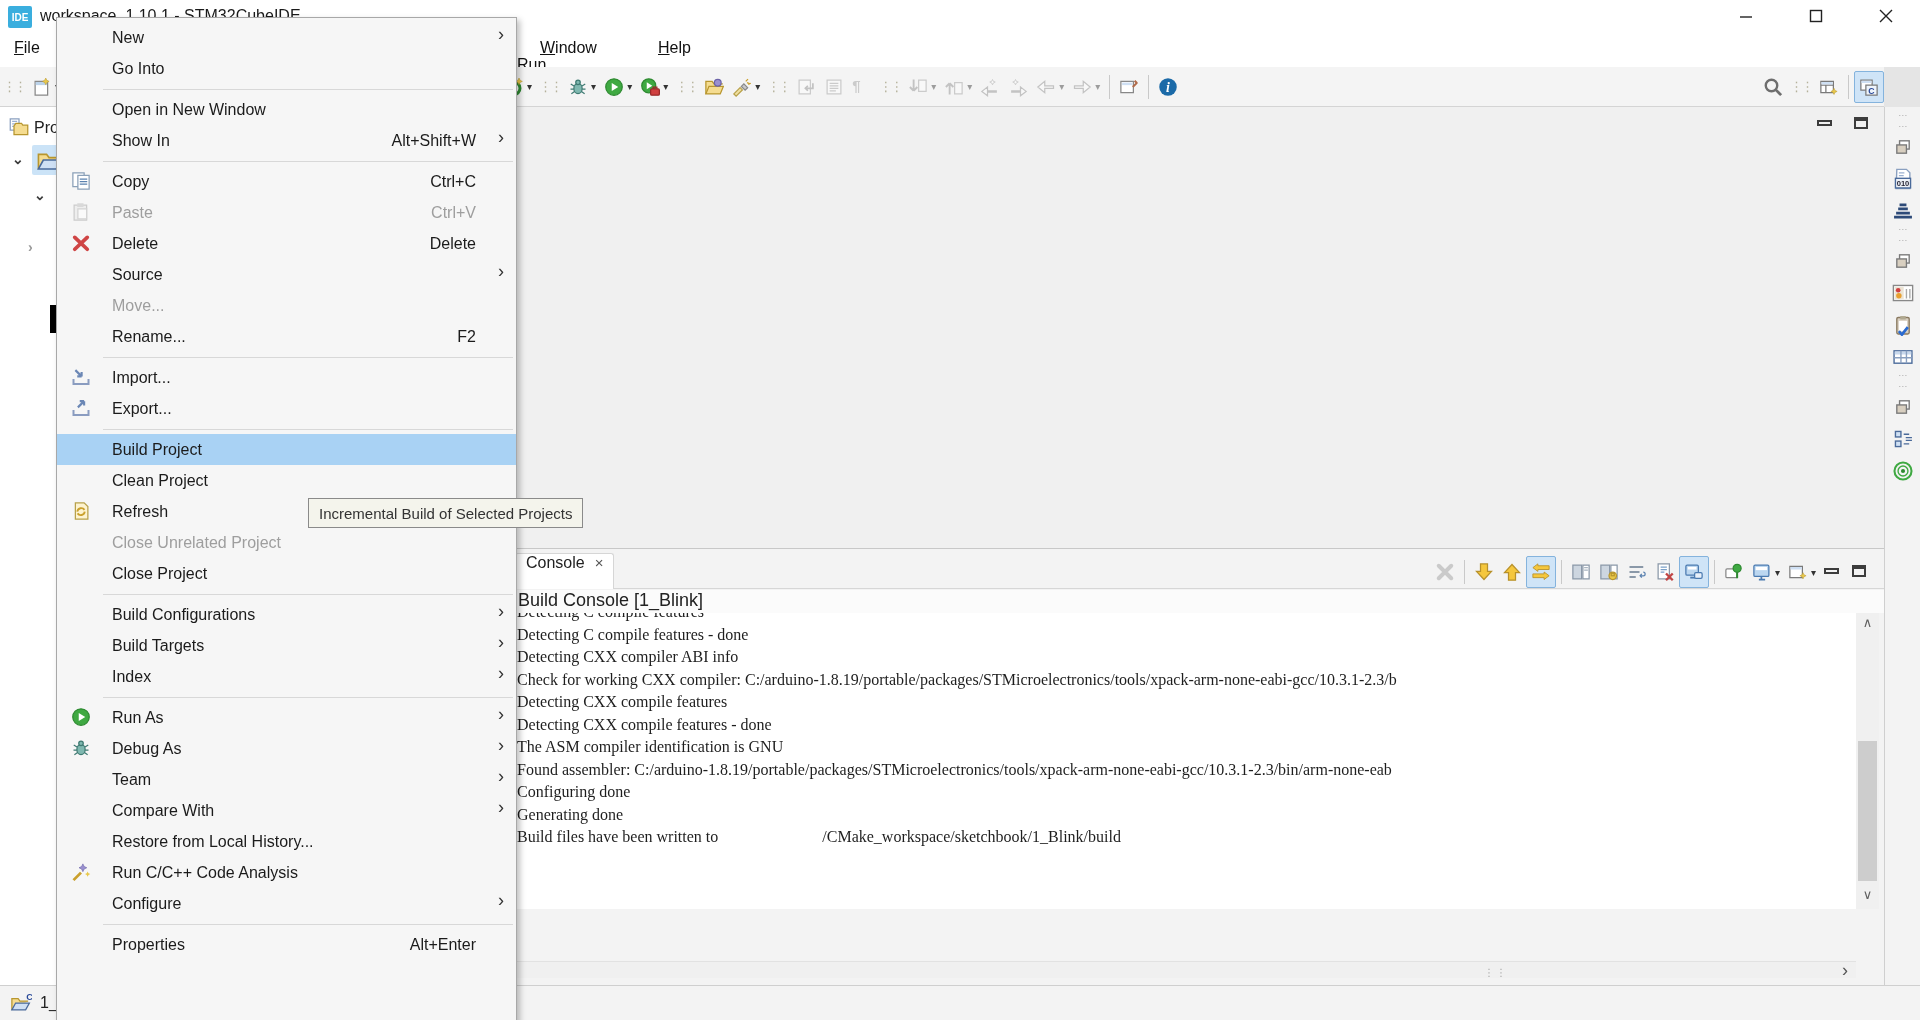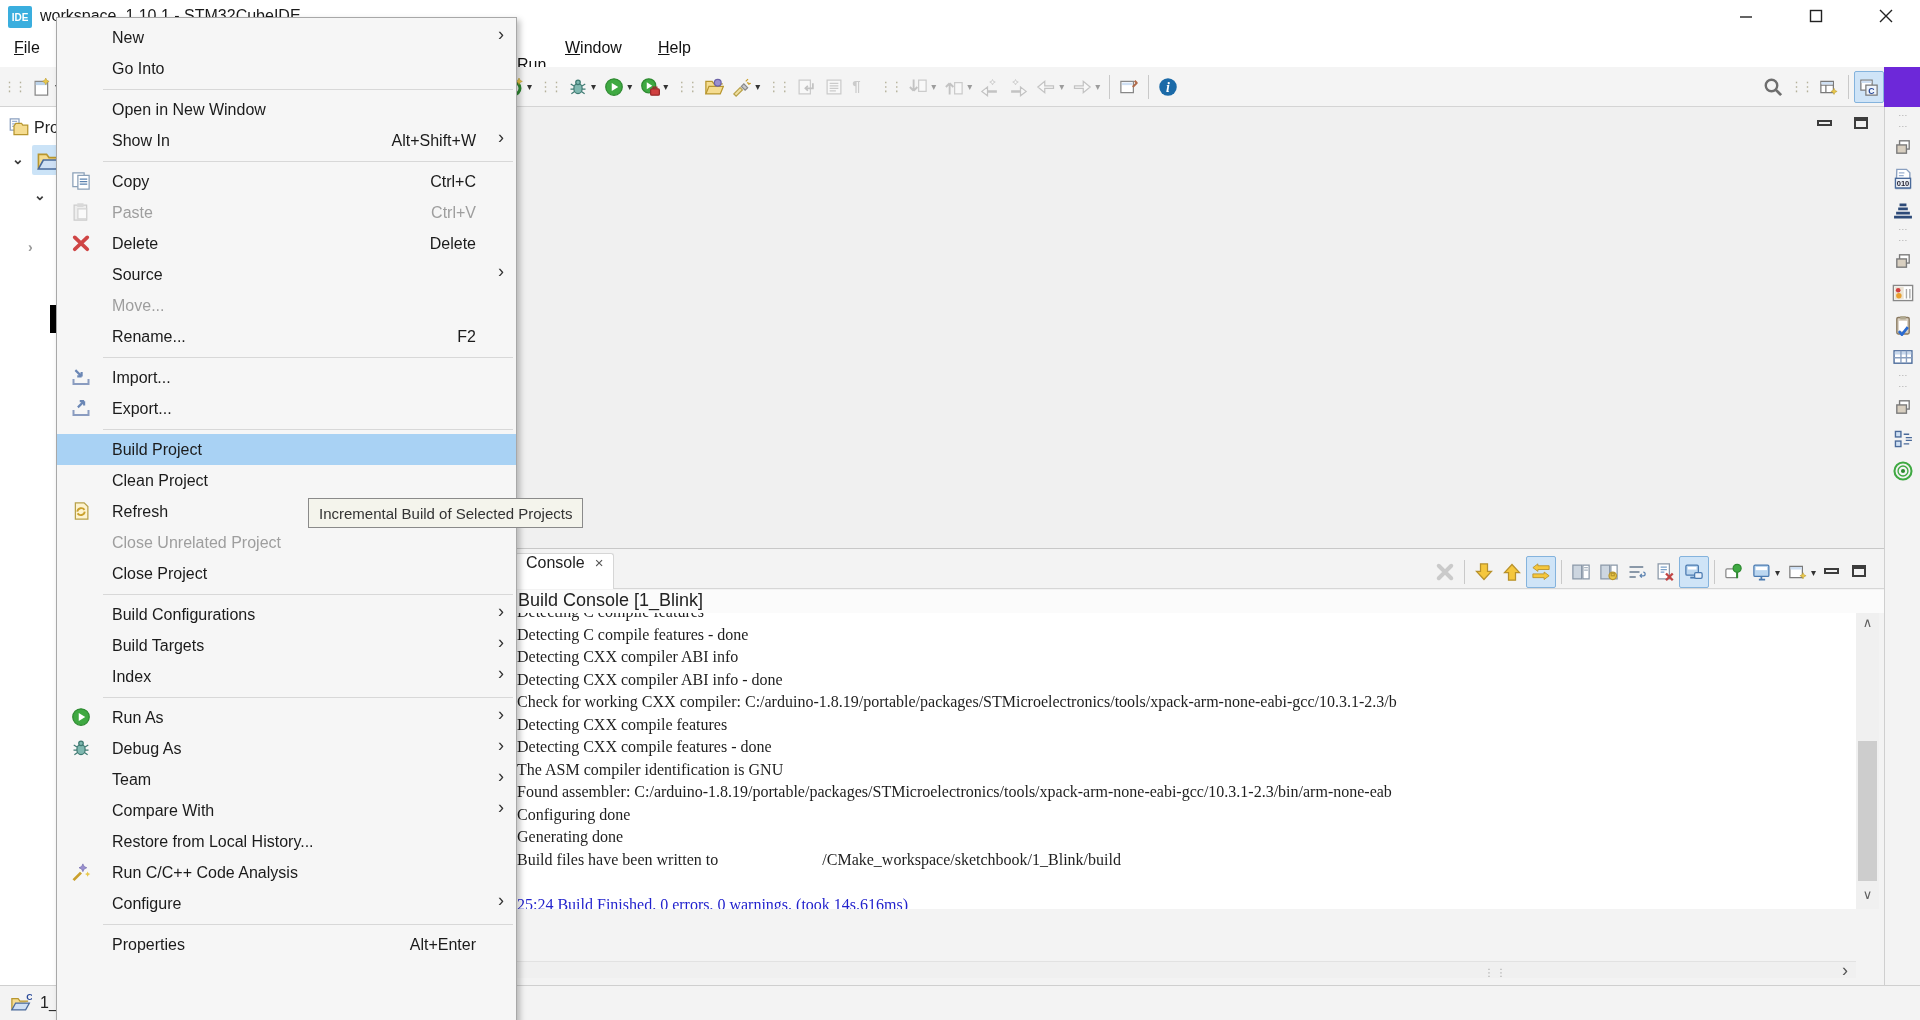--- a/index.html
+++ b/index.html
@@ -1,18 +1,18 @@
 <!DOCTYPE html>
 <html><head>
 <meta charset="utf-8">
 <style>
 *{margin:0;padding:0;box-sizing:border-box}
 html,body{width:1920px;height:1020px;overflow:hidden;background:#fff;
   font-family:"Liberation Sans",sans-serif;-webkit-font-smoothing:antialiased}
-#app{position:relative;width:1920px;height:984px;background:#6d28d9}
+#app{position:relative;width:1920px;height:984px;background:#e5e5e5}
 .abs{position:absolute}
 
 
 .titlebar{left:0;top:0;width:1920px;height:34px;background:#fff}
 .logo{left:8px;top:6px;width:24px;height:22px;background:#3aaede;color:#fff;
   font-size:10px;font-weight:bold;display:flex;align-items:center;justify-content:center;border-radius:2px}
 .title-text{left:40px;top:7px;font-size:16px;color:#1a1a1a;white-space:nowrap}
 .winbtn{top:0;width:56px;height:32px;display:flex;align-items:center;justify-content:center}
 
 
@@ -117,21 +117,21 @@
     <div class="abs winbtn" style="left:1858px">
       <svg width="14" height="14">
           <path d="M1 1l12 12M13 1L1 13" stroke="#222" stroke-width="1.4"></path>
         </svg>
     </div>
   </div>
 
   <div class="abs menubar" id="menubar">
       <span class="mb-item" style="left: 14px;"><u>F</u>ile</span>
       <span class="mb-item" style="left: 517px; margin-top: 17px;"><u>R</u>un</span>
-      <span class="mb-item" style="left: 565px;"><u>W</u>indow</span>
+      <span class="mb-item" style="left: 540px;"><u>W</u>indow</span>
       <span class="mb-item" style="left: 658px;"><u>H</u>elp</span>
     </div>
 
   <div class="abs toolbar" id="toolbar">
       <span class="tb-grip">⋮⋮</span>
       <span class="tb-btn">
         <span class="ic"><svg viewBox="0 0 16 16" width="100%" height="100%">
             <rect x="2.5" y="3.5" width="10" height="11" fill="#fff" stroke="#888"></rect>
             <rect x="3" y="4" width="9" height="2.5" fill="#bcd3ea"></rect>
             <path d="M11 .8l.9 1.8 1.8.9-1.8.9-.9 1.8-.9-1.8-1.8-.9 1.8-.9z" fill="#e8c84a" stroke="#b8962e" stroke-width=".4"></path>
@@ -419,31 +419,29 @@
             </span>
           </span>
         </div>
     </div>
     <div class="con-subtitle">Build Console [1_Blink]</div>
     <div class="con-text">
       <div class="con-lines" id="con-lines">
           <div class="con-line">Detecting C compile features</div>
           <div class="con-line">Detecting C compile features - done</div>
           <div class="con-line">Detecting CXX compiler ABI info</div>
-          <div class="con-line">Detecting CXX compiler ABI info - done</div>
           <div class="con-line">Check for working CXX compiler: C:/arduino-1.8.19/portable/packages/STMicroelectronics/tools/xpack-arm-none-eabi-gcc/10.3.1-2.3/b</div>
           <div class="con-line">Detecting CXX compile features</div>
           <div class="con-line">Detecting CXX compile features - done</div>
           <div class="con-line">The ASM compiler identification is GNU</div>
           <div class="con-line">Found assembler: C:/arduino-1.8.19/portable/packages/STMicroelectronics/tools/xpack-arm-none-eabi-gcc/10.3.1-2.3/bin/arm-none-eab</div>
           <div class="con-line">Configuring done</div>
           <div class="con-line">Generating done</div>
           <div class="con-line">Build files have been written to                          /CMake_workspace/sketchbook/1_Blink/build</div>
           <div class="con-line">&nbsp;</div>
-          <div class="con-line blue">25:24 Build Finished. 0 errors, 0 warnings. (took 14s.616ms)</div>
         </div>
     </div>
     <div class="vscroll">
       <span class="varr" style="top:2px">∧</span>
       <div class="vthumb"></div>
       <span class="varr" style="bottom:2px">∨</span>
     </div>
     <div class="hscroll">
       <span class="hgrip">⋮⋮</span>
       <span class="harr">›</span>

